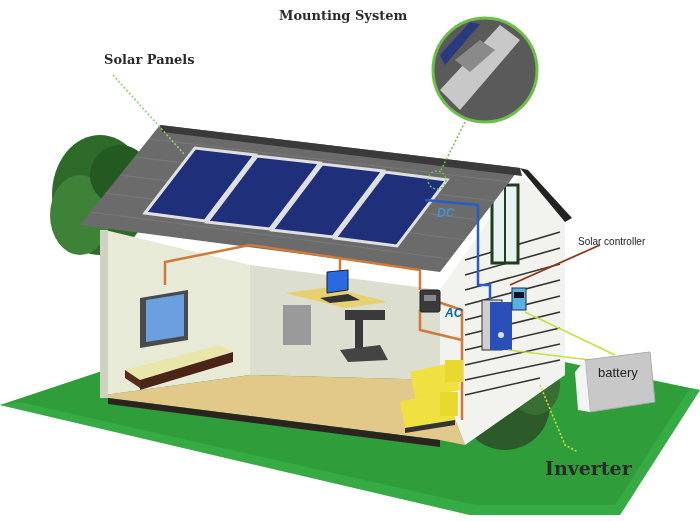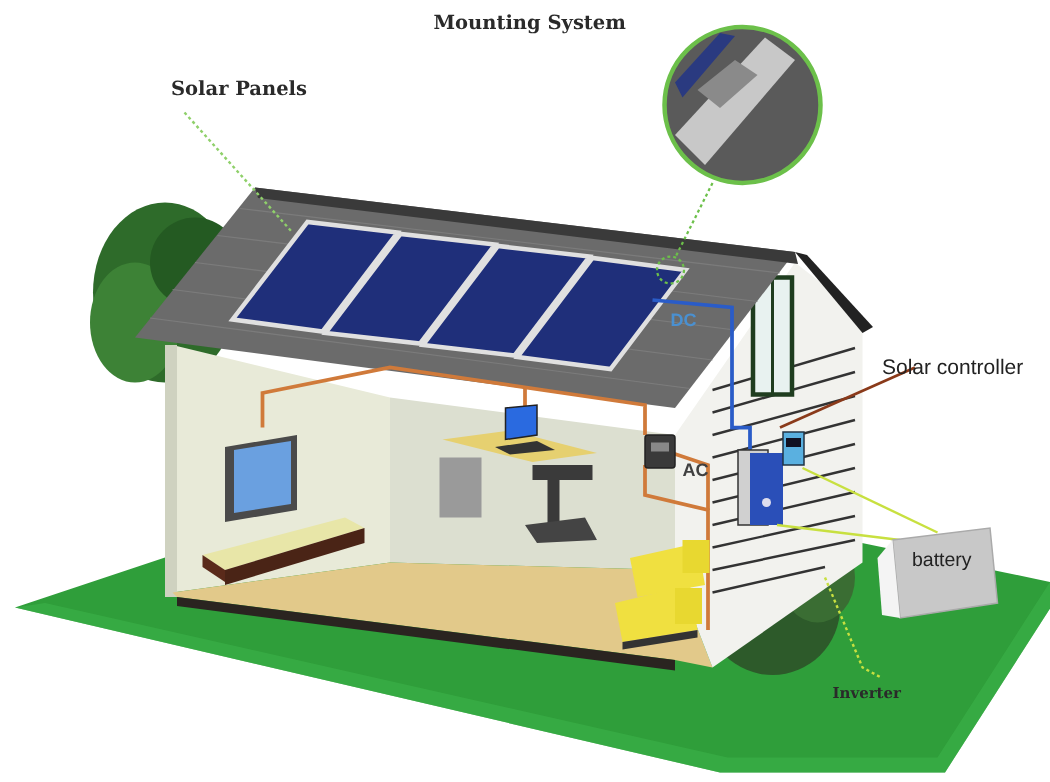--- a/index.html
+++ b/index.html
@@ -1,21 +1,21 @@
 <!DOCTYPE html>
 <html><head>
 <meta charset="utf-8">
 <style>
   html, body { margin: 0; padding: 0; }
   body { width: 700px; height: 521px; background: #ffffff; position: relative; overflow: hidden; font-family: "DejaVu Sans", sans-serif; }
-  #scene { position: absolute; left: 10px; top: 0; width: 644px; height: 521px; }
+  #scene { position: absolute; left: 0; top: 0; width: 644px; height: 521px; }
   .label { position: absolute; white-space: nowrap; }
   .label-serif { font-family: "DejaVu Serif", serif; font-weight: bold; color: #2a2a2a; font-size: 14px; }
   .label-sans { font-family: "Liberation Sans", sans-serif; color: #222; font-size: 14px; }
-  .wire-label { position: absolute; font-family: "Liberation Sans", sans-serif; font-weight: bold; font-size: 12px; }
+  .wire-label { position: absolute; font-family: "Liberation Sans", sans-serif; font-weight: bold; font-size: 12px; font-style: italic; }
 </style>
 </head>
 <body>
 
 <div id="scene">
   <svg width="700" height="521" viewBox="0 0 700 521" xmlns="http://www.w3.org/2000/svg">
 
     <polygon points="0,405 105,370 555,360 700,390 620,515 470,515" fill="#2f9e3a"></polygon>
     <polygon points="0,405 470,515 620,515 700,390 690,388 615,505 475,505 20,402" fill="#3cb24a" opacity="0.6"></polygon>
 
@@ -148,18 +148,18 @@
       <polygon points="400,402 450,390 455,420 405,428" fill="#f0e040"></polygon>
       <rect x="440" y="392" width="18" height="24" fill="#e8d830"></rect>
       <polygon points="405,428 455,420 455,425 405,433" fill="#333"></polygon>
     </g>
 
     <polyline points="540,385 565,445 578,452" fill="none" stroke="#c8e040" stroke-width="1.6" stroke-dasharray="2,2"></polyline>
   </svg>
 
   <div class="label label-serif" style="left:279px; top:8px; font-size:13px;">Mounting System</div>
   <div class="label label-serif" style="left:72px; top:52px; font-size:13px;margin-left:32px;">Solar Panels</div>
-  <div class="label label-sans" style="left:578px; top:236px; font-size:14px;">Solar controller</div>
+  <div class="label label-sans" style="left:578px; top:236px; font-size:10px;">Solar controller</div>
   <div class="label label-sans" style="left:598px; top:328px; font-size:13px;margin-top:37px;">battery</div>
-  <div class="label label-serif" style="left:545px; top:457px; font-size:10px;text-align:center;">Inverter</div>
+  <div class="label label-serif" style="left:545px; top:457px; font-size:19px;text-align:center;">Inverter</div>
   <div class="wire-label" style="left:437px; top:206px; color:#4a90d0;">DC</div>
-  <div class="wire-label" style="left:445px; top:306px; color:#404040;">AC</div>
+  <div class="wire-label" style="left:445px; top:306px; color:#0369a1;">AC</div>
 </div>
 
 </body></html>

